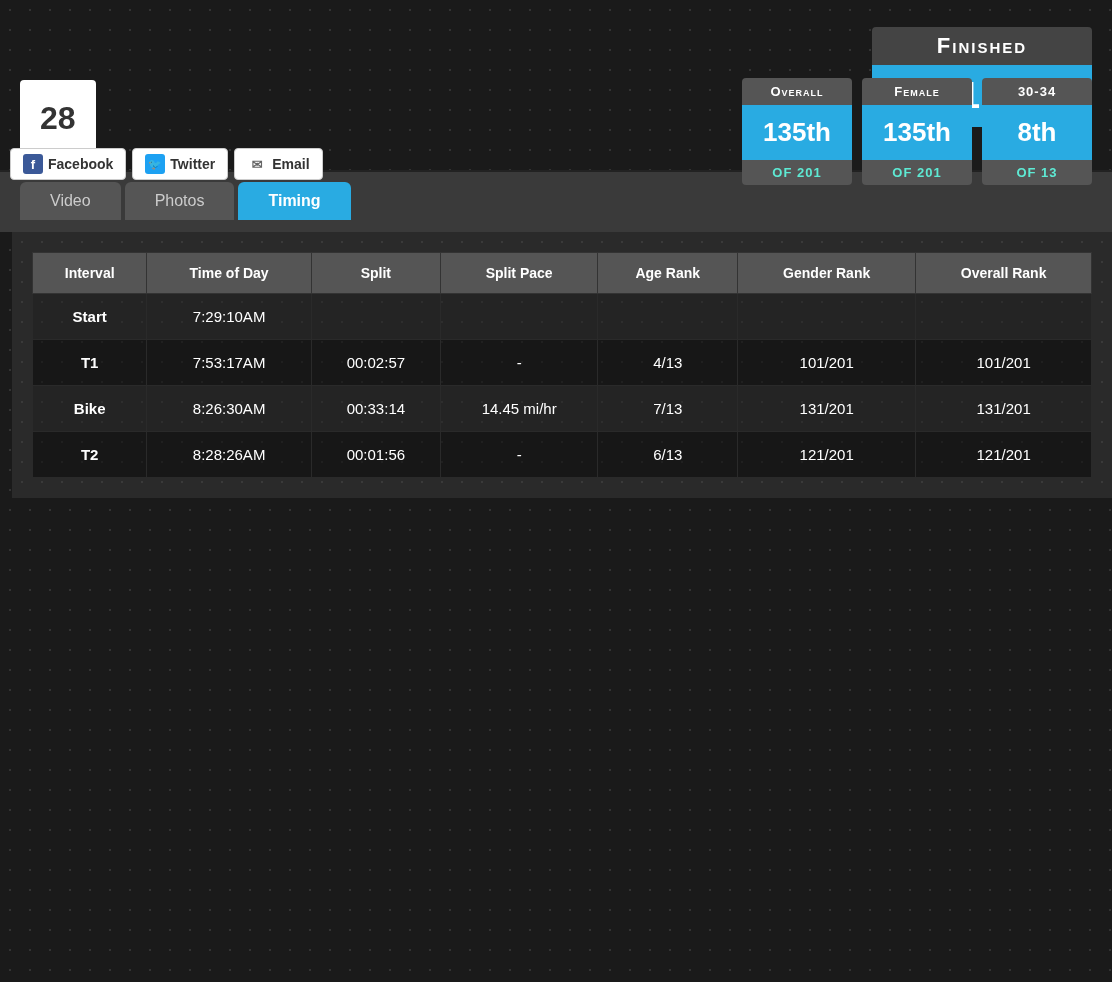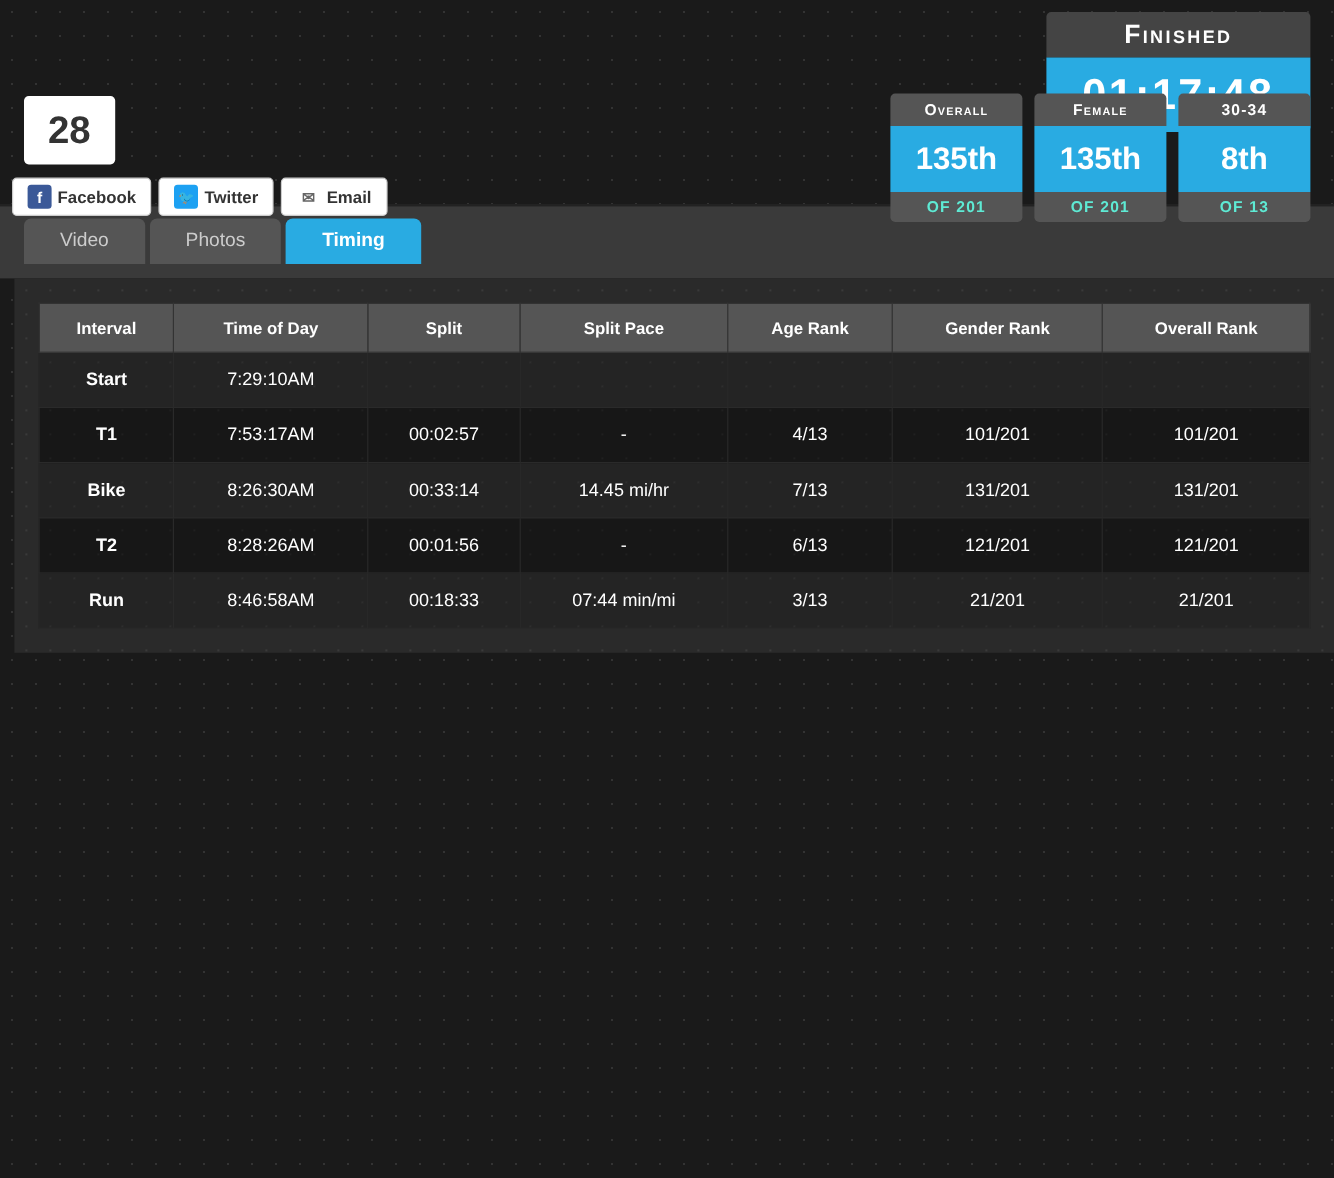--- a/index.html
+++ b/index.html
@@ -29,20 +29,21 @@
     }
     .finished-label {
       background: #444;
       padding: 6px 30px;
       font-size: 22px;
       font-variant: small-caps;
       font-weight: bold;
       letter-spacing: 2px;
       color: #fff;
       border-radius: 4px 4px 0 0;
+      margin-top: 17px;
     }
     .finished-time {
       background: #29abe2;
       padding: 10px 30px;
       font-size: 36px;
       font-weight: bold;
       color: #fff;
       border-radius: 0 0 4px 4px;
       letter-spacing: 2px;
     }
@@ -51,21 +52,21 @@
     .bib-area {
       position: absolute;
       top: 80px;
       left: 20px;
     }
     .bib-number {
       background: #fff;
       color: #333;
       font-size: 32px;
       font-weight: bold;
-      padding: 10px 20px;
+      padding: 20px 20px;
       border-radius: 4px;
       display: inline-block;
     }
 
     
     .social-area {
       position: absolute;
       top: 148px;
       left: 10px;
       display: flex;
@@ -331,24 +332,15 @@
         </tr>
         <tr>
           <td>T2</td>
           <td>8:28:26AM</td>
           <td>00:01:56</td>
           <td>-</td>
           <td>6/13</td>
           <td>121/201</td>
           <td>121/201</td>
         </tr>
-        <tr>
-          <td>Run</td>
-          <td>8:46:58AM</td>
-          <td>00:18:33</td>
-          <td>07:44 min/mi</td>
-          <td>3/13</td>
-          <td>21/201</td>
-          <td>21/201</td>
-        </tr>
       </tbody>
   </table>
 </div>
 
 </body></html>

